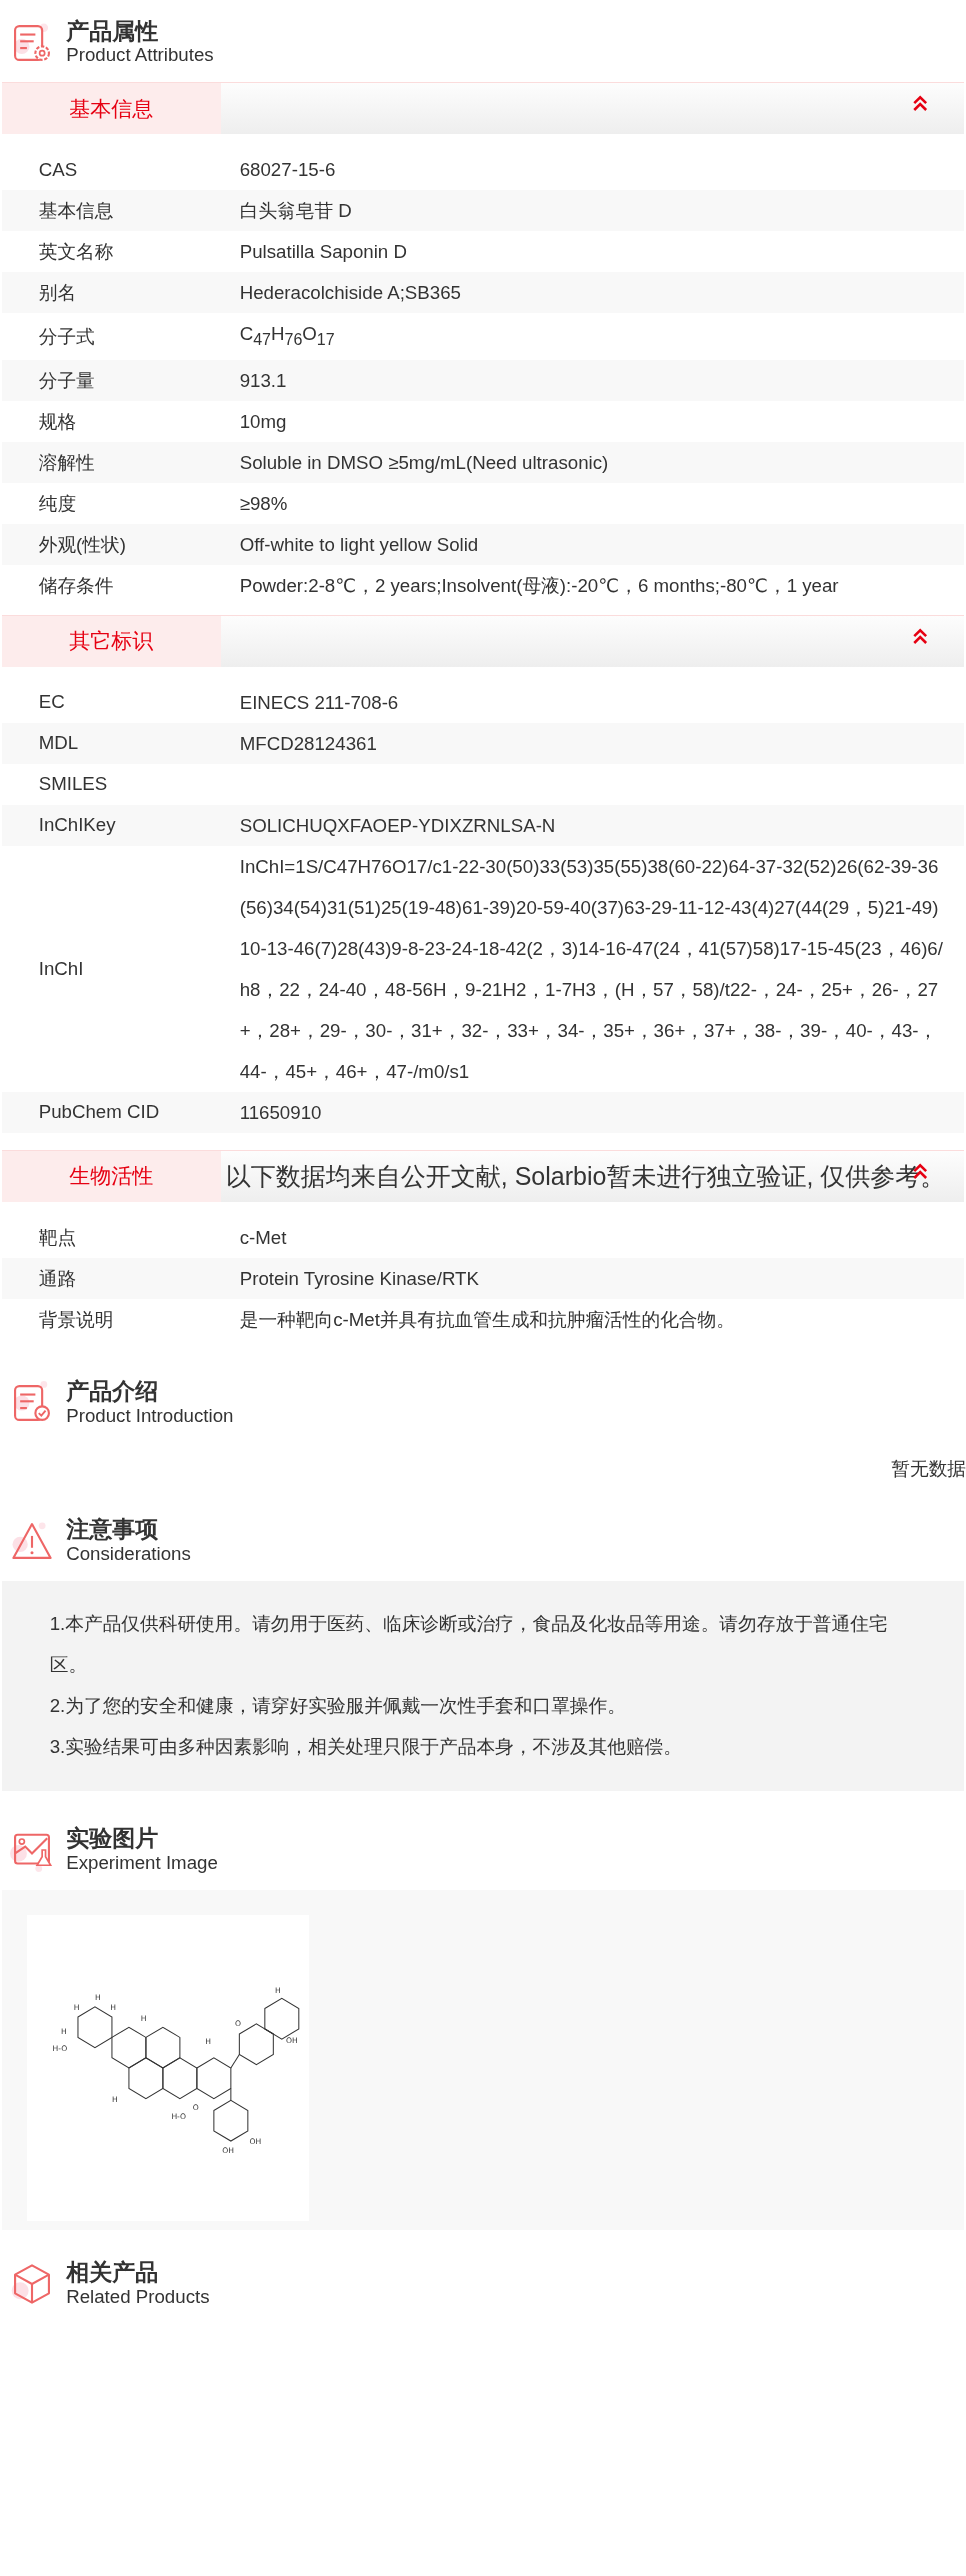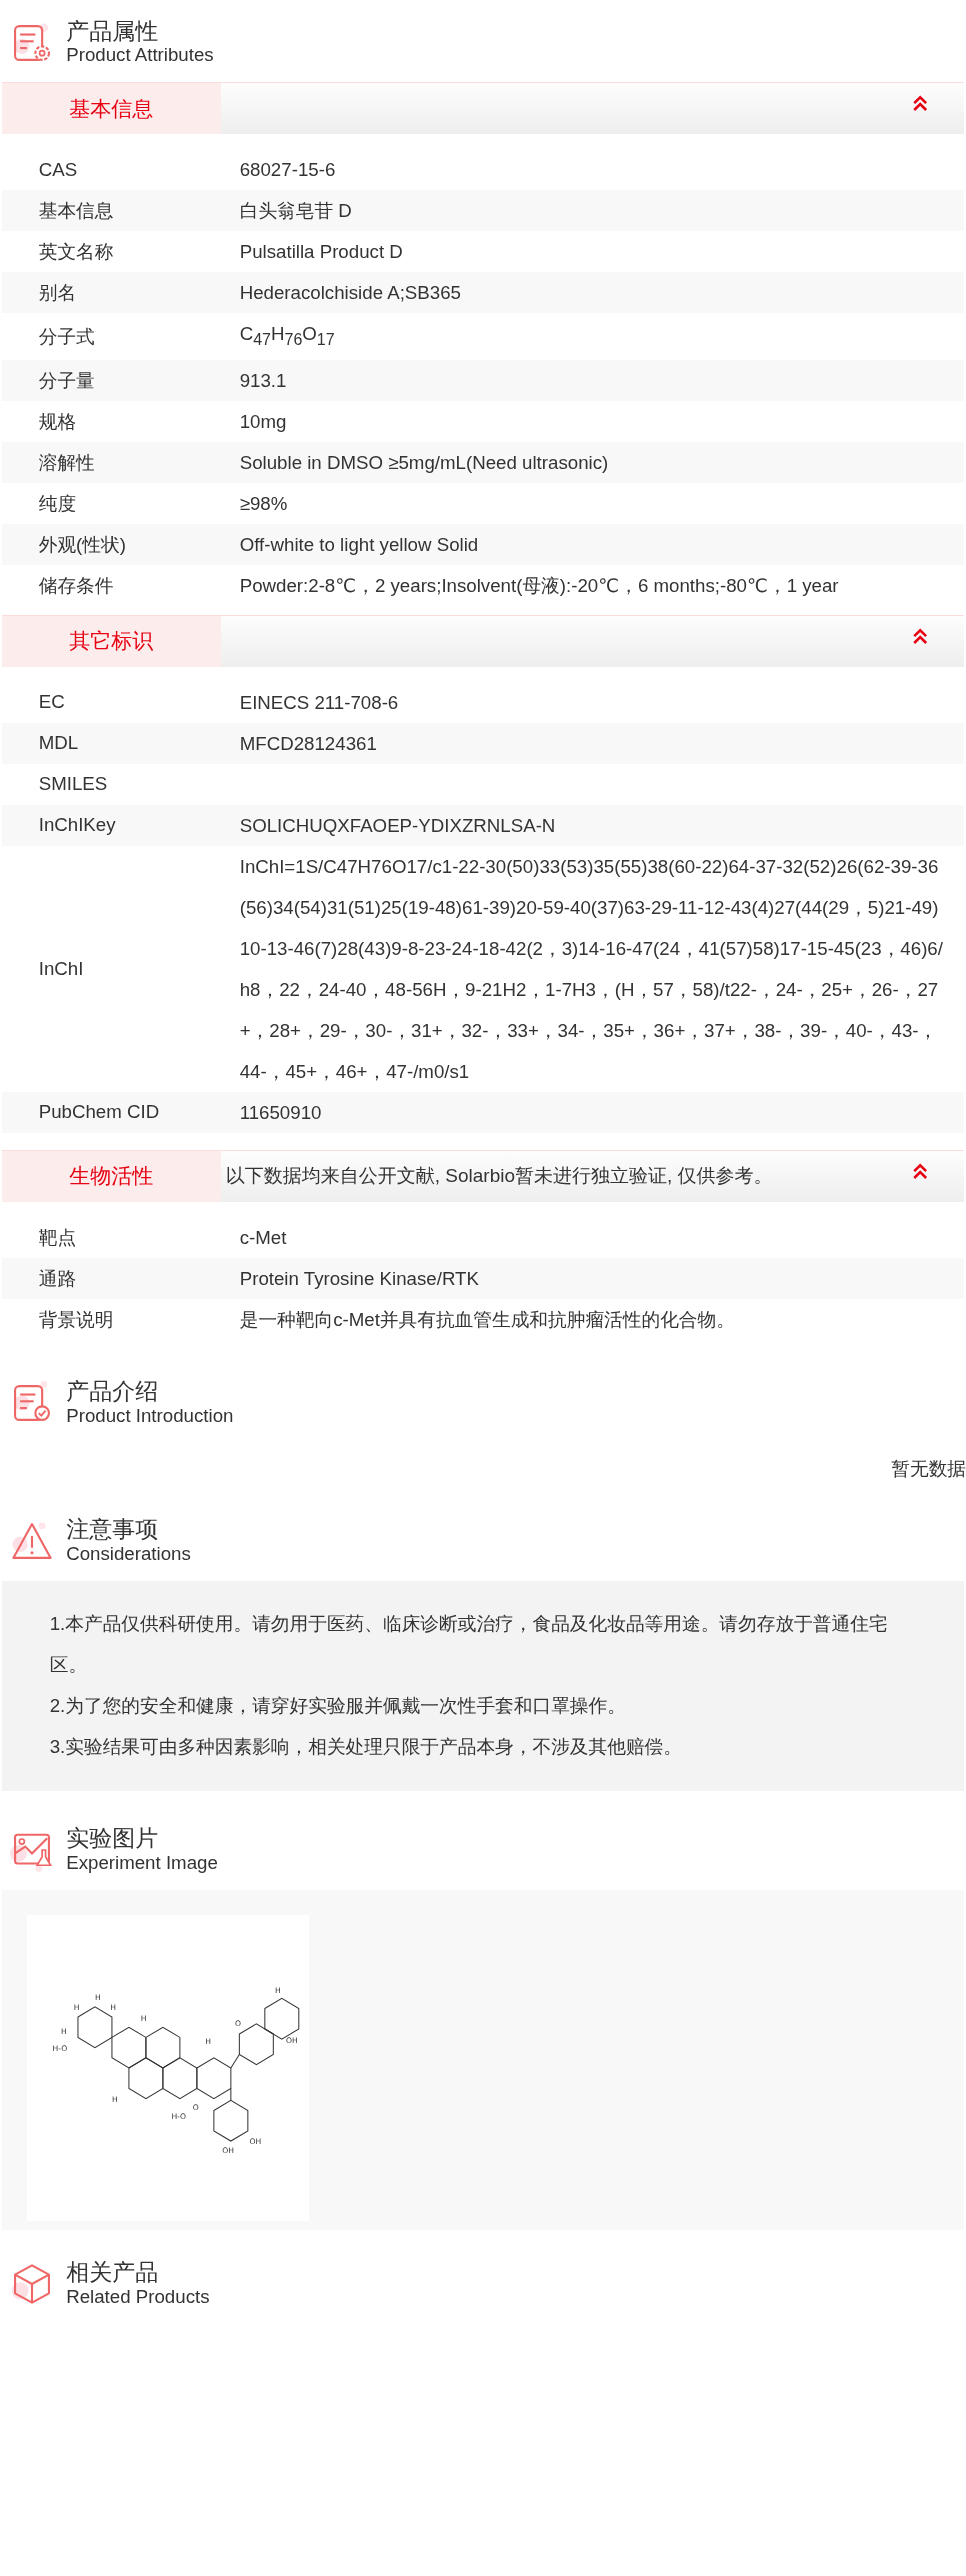--- a/index.html
+++ b/index.html
@@ -1,23 +1,23 @@
 <!DOCTYPE html>
 <html style="font-size:13.6px"><head>
 <meta charset="utf-8">
 <style>
   * { box-sizing: border-box; margin: 0; padding: 0; }
   body { width: 966px; background: #ffffff; font-family: "Liberation Sans", "DejaVu Sans", sans-serif; color: #333333; }
   .sec-title { display: flex; align-items: center; height: 82px; padding-left: 10.2px; padding-top: 3.4px; }
   .sec-title .icon { width: 44px; height: 44px; margin-right: 12px; flex: 0 0 44px; }
-  .sec-title .zh { font-size: 23px; font-weight: normal; color: #333333; line-height: 25.5px; }
+  .sec-title .zh { font-size: 23px; font-weight: bold; color: #333333; line-height: 25.5px; }
   .sec-title .en { font-size: 18.7px; color: #333333; line-height: 22px; }
   .sub-header { display: flex; align-items: center; height: 52px; margin: 0 1.7px; border-top: 0.9px solid #fbdcdc; background: linear-gradient(#fdfdfd, #eeeeee); position: relative; }
   .sub-header .tab { width: 219px; height: 100%; background: #fdecec; color: #e60012; font-size: 21px; display: flex; align-items: center; justify-content: center; }
-  .sub-header .note { font-size: 19px; color: #333; margin-left: 5.1px; flex: 1; }
+  .sub-header .note { font-size: 25px; color: #333; margin-left: 5.1px; flex: 1; }
   .sub-header .chev { position: absolute; right: 34px; top: 10.2px; width: 20.4px; height: 20.4px; }
   .rows { margin: 0 1.7px; }
   .row { display: flex; align-items: center; min-height: 41px; }
   .row:nth-child(even) { background: #f8f8f8; }
   .row .k { width: 238px; padding-left: 37px; font-size: 18.7px; }
   .row .v { flex: 1; font-size: 18.7px; line-height: 41px; padding-right: 17px; word-break: break-all; }
   .row .v sub { font-size: 16px; }
   .spacer { height: 15.3px; }
   .nodata { text-align: right; font-size: 18.7px; height: 56px; line-height: 51px; }
   .consider { background: #f3f3f3; margin: 0 1.7px; padding: 22px 48px 24px 48px; }
@@ -57,21 +57,21 @@
   <div class="row">
       <div class="k">CAS</div>
       <div class="v">68027-15-6</div>
     </div>
   <div class="row">
       <div class="k">基本信息</div>
       <div class="v">白头翁皂苷 D</div>
     </div>
   <div class="row">
       <div class="k">英文名称</div>
-      <div class="v">Pulsatilla Product D</div>
+      <div class="v">Pulsatilla Saponin D</div>
     </div>
   <div class="row">
       <div class="k">别名</div>
       <div class="v">Hederacolchiside A;SB365</div>
     </div>
   <div class="row">
       <div class="k">分子式</div>
       <div class="v"><span>C</span><sub>47</sub><span>H</span><sub>76</sub><span>O</span><sub>17</sub></div>
     </div>
   <div class="row">

